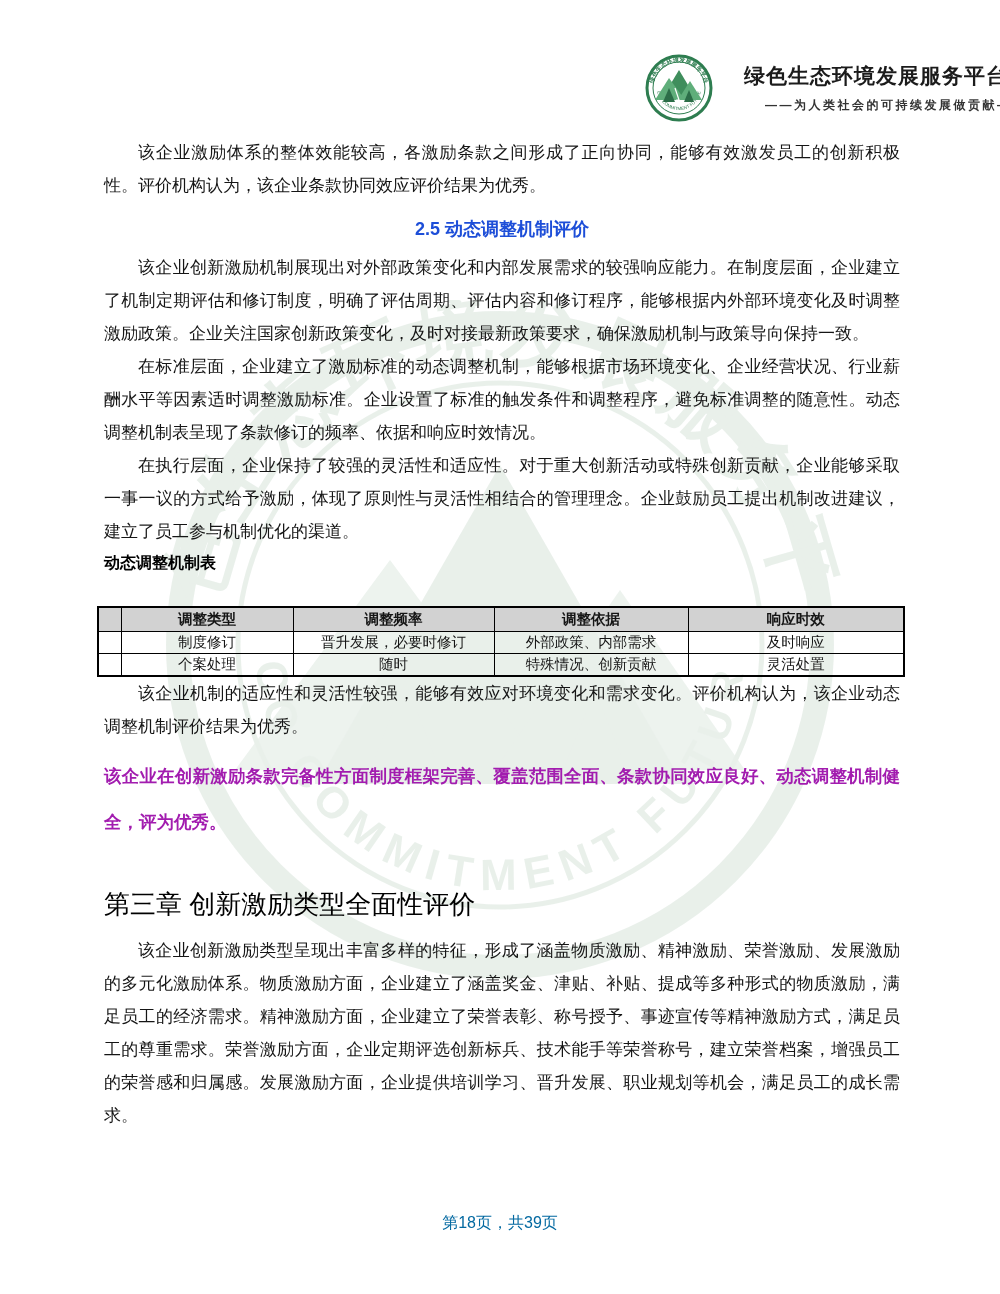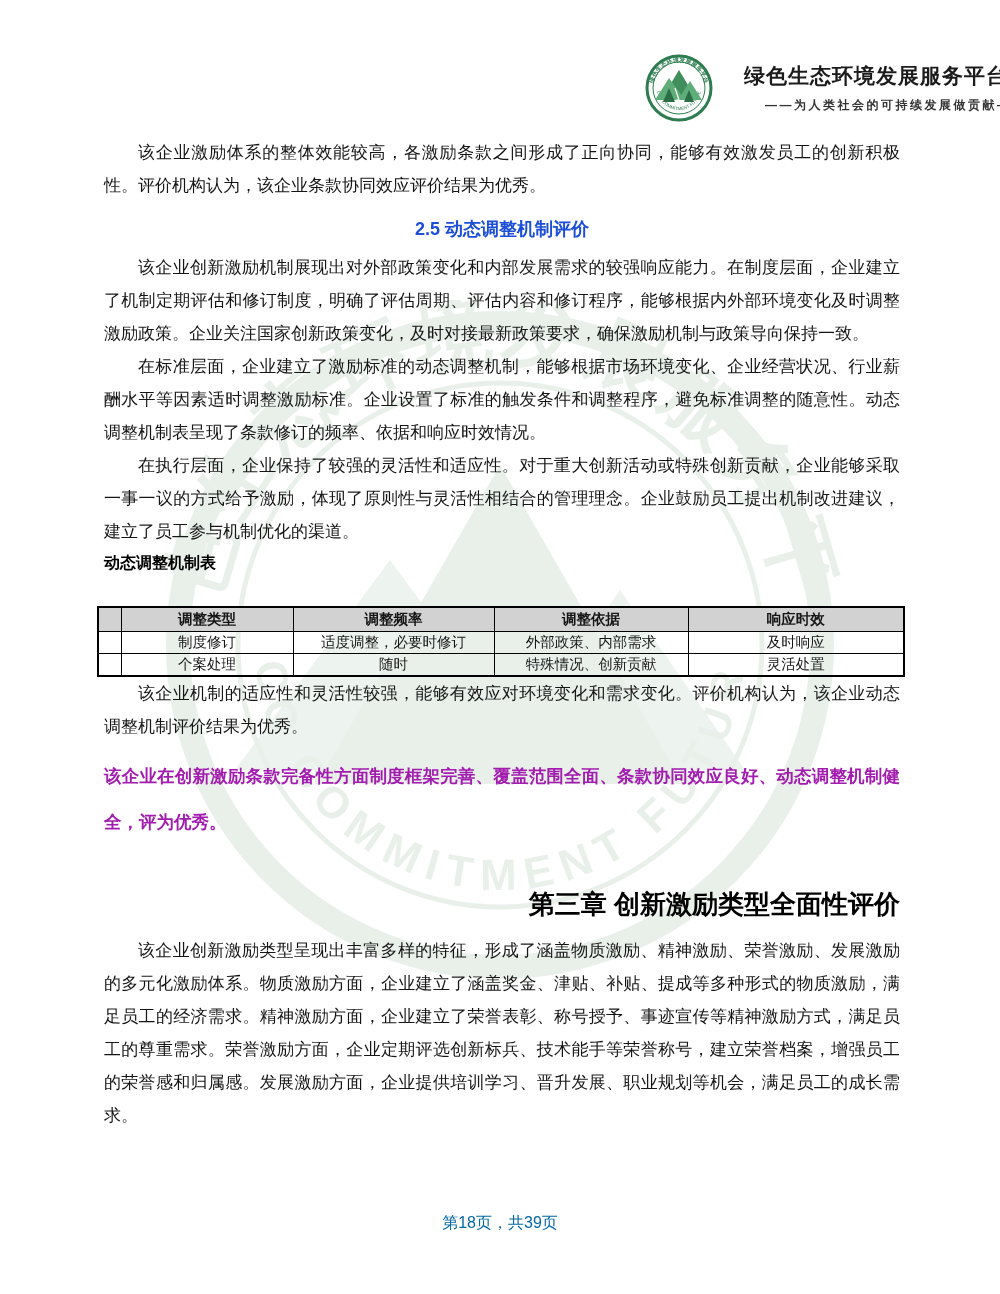--- a/index.html
+++ b/index.html
@@ -72,22 +72,22 @@
   }
   table.mech{border:2px solid #000;}
   table.mech thead th{border-bottom:1.5px solid #000;}
   .p-after-table{}
   .bold-para{
     font-size:17.5px;font-weight:bold;line-height:46px;
     text-align:justify;text-indent:0;
     margin:10px 0 0 0;color:#a21caf;
   }
   .h1{
-    font-size:26px;font-weight:bold;color:#000;
-    text-align:right;
+    font-size:26px;font-weight:normal;color:#000;
+    text-align:left;
     margin:42px 0 0 0;
   }
   .h2-31{margin-top:38px;}
   .p-31{margin-top:12px;}
   
   .footer{
     position:absolute;left:0;bottom:60px;width:1000px;
     text-align:center;font-size:16px;color:#0369a1;
   }
 </style>
@@ -170,21 +170,21 @@
           <th>调整类型</th>
           <th>调整频率</th>
           <th>调整依据</th>
           <th>响应时效</th>
         </tr>
       </thead>
       <tbody>
         <tr>
           <td></td>
           <td>制度修订</td>
-          <td>适度调整，必要时修订</td>
+          <td>晋升发展，必要时修订</td>
           <td>外部政策、内部需求</td>
           <td>及时响应</td>
         </tr>
         <tr>
           <td></td>
           <td>个案处理</td>
           <td>随时</td>
           <td>特殊情况、创新贡献</td>
           <td>灵活处置</td>
         </tr>

